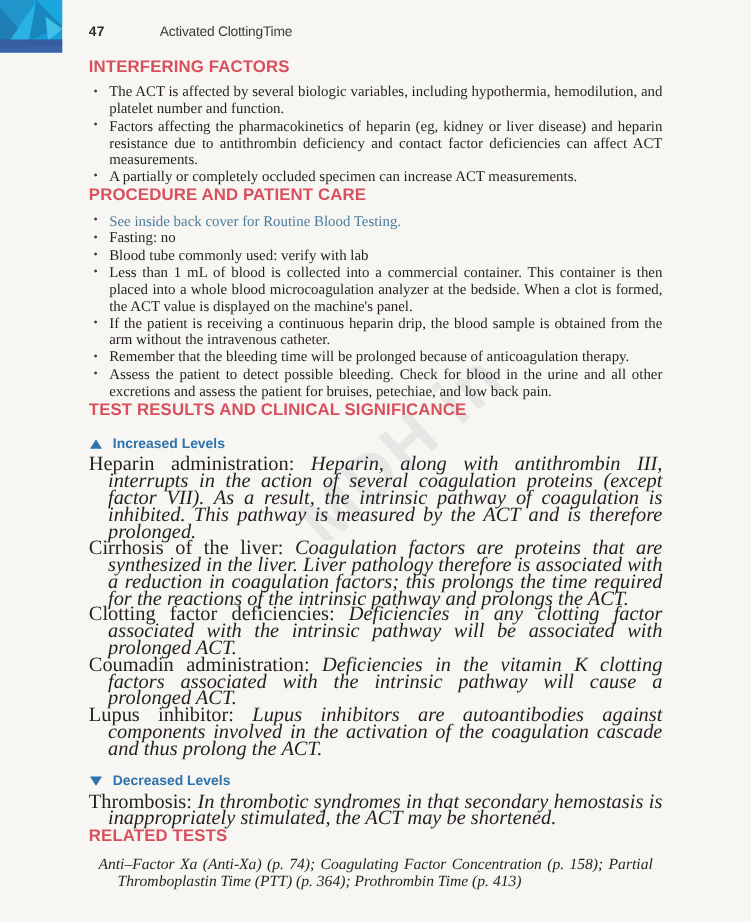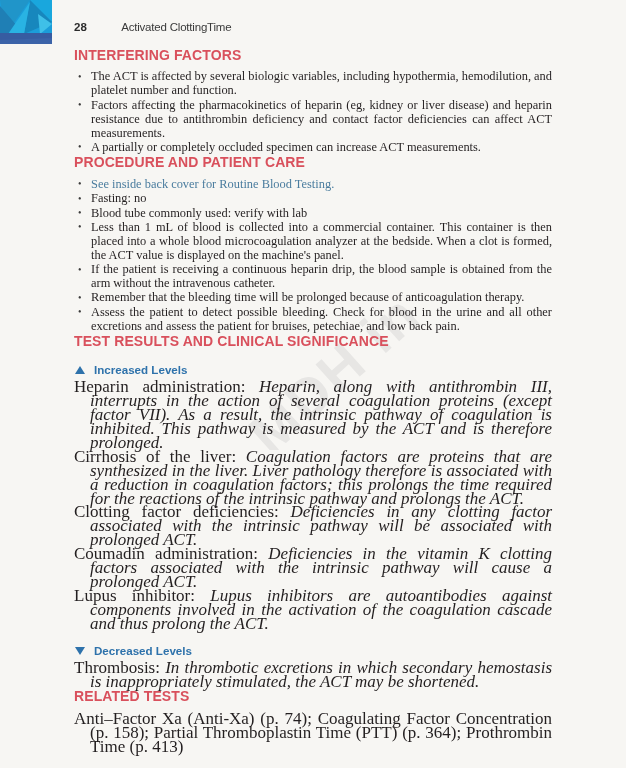--- a/index.html
+++ b/index.html
@@ -38,21 +38,21 @@
   }
   .page-number {
     font-size: 11.5px;
     font-weight: bold;
     color: #2b2b2b;
     letter-spacing: 0.2px;
   }
   .running-title {
     font-size: 11.5px;
     color: #3a3a3a;
-    margin-left: 34px;
+    margin-left: 46px;
     letter-spacing: -0.2px;
   }
 
   
   .content {
     position: absolute;
     left: 74px;
     top: 48px;
     width: 478px;
   }
@@ -137,26 +137,27 @@
     padding-left: 16px;
     margin: 0 0 0 0;
     color: #231f20;
   }
   .entry em {
     font-style: italic;
   }
 
   
   .related {
-    font-size: 17px;
+    font-size: 13px;
     line-height: 14.2px;
     text-align: justify;
     text-indent: -16px;
     padding-left: 16px;
-    margin: 0;
+    margin: 8px;
+    font-style: italic;
   }
 
   
   .watermark {
     position: absolute;
     left: 232px;
     top: 300px;
     width: 230px;
     height: 150px;
     pointer-events: none;
@@ -189,21 +190,21 @@
     <polygon points="30,0 52,22 24,34" fill="#1787bd"></polygon>
     <polygon points="0,6 24,34 0,34" fill="#1f7fb5"></polygon>
     <polygon points="30,2 24,34 8,34" fill="#29b3e3"></polygon>
     <polygon points="38,14 52,24 40,34" fill="#3fc0e8"></polygon>
     <rect x="0" y="33" width="52" height="11" fill="#3b63a8"></rect>
     <polygon points="0,33 52,33 52,38 0,40" fill="#35589b" opacity="0.55"></polygon>
   </svg>
 </div>
 
 <div class="running-head">
-  <span class="page-number">28</span>
+  <span class="page-number">47</span>
   <span class="running-title">Activated ClottingTime</span>
 </div>
 
 <div class="watermark">
   <span>MDH in</span>
 </div>
 
 <div class="content">
 
   <h2 class="section-head">INTERFERING FACTORS</h2>
@@ -252,19 +253,19 @@
     <em>Lupus inhibitors are autoantibodies against components involved in the activation of the coagulation cascade and thus prolong the ACT.</em>
   </p>
 
   <h3 class="sub-head">
     <span class="tri down"></span>
     <span>Decreased Levels</span>
   </h3>
 
   <p class="entry">
     <span>Thrombosis:</span>
-    <em>In thrombotic excretions in which secondary hemostasis is inappropriately stimulated, the ACT may be shortened.</em>
+    <em>In thrombotic syndromes in that secondary hemostasis is inappropriately stimulated, the ACT may be shortened.</em>
   </p>
 
   <h2 class="section-head gap-before-lg">RELATED TESTS</h2>
   <p class="related">Anti–Factor Xa (Anti-Xa) (p. 74); Coagulating Factor Concentration (p. 158); Partial Thromboplastin Time (PTT) (p. 364); Prothrombin Time (p. 413)</p>
 
 </div>
 
 </body></html>

